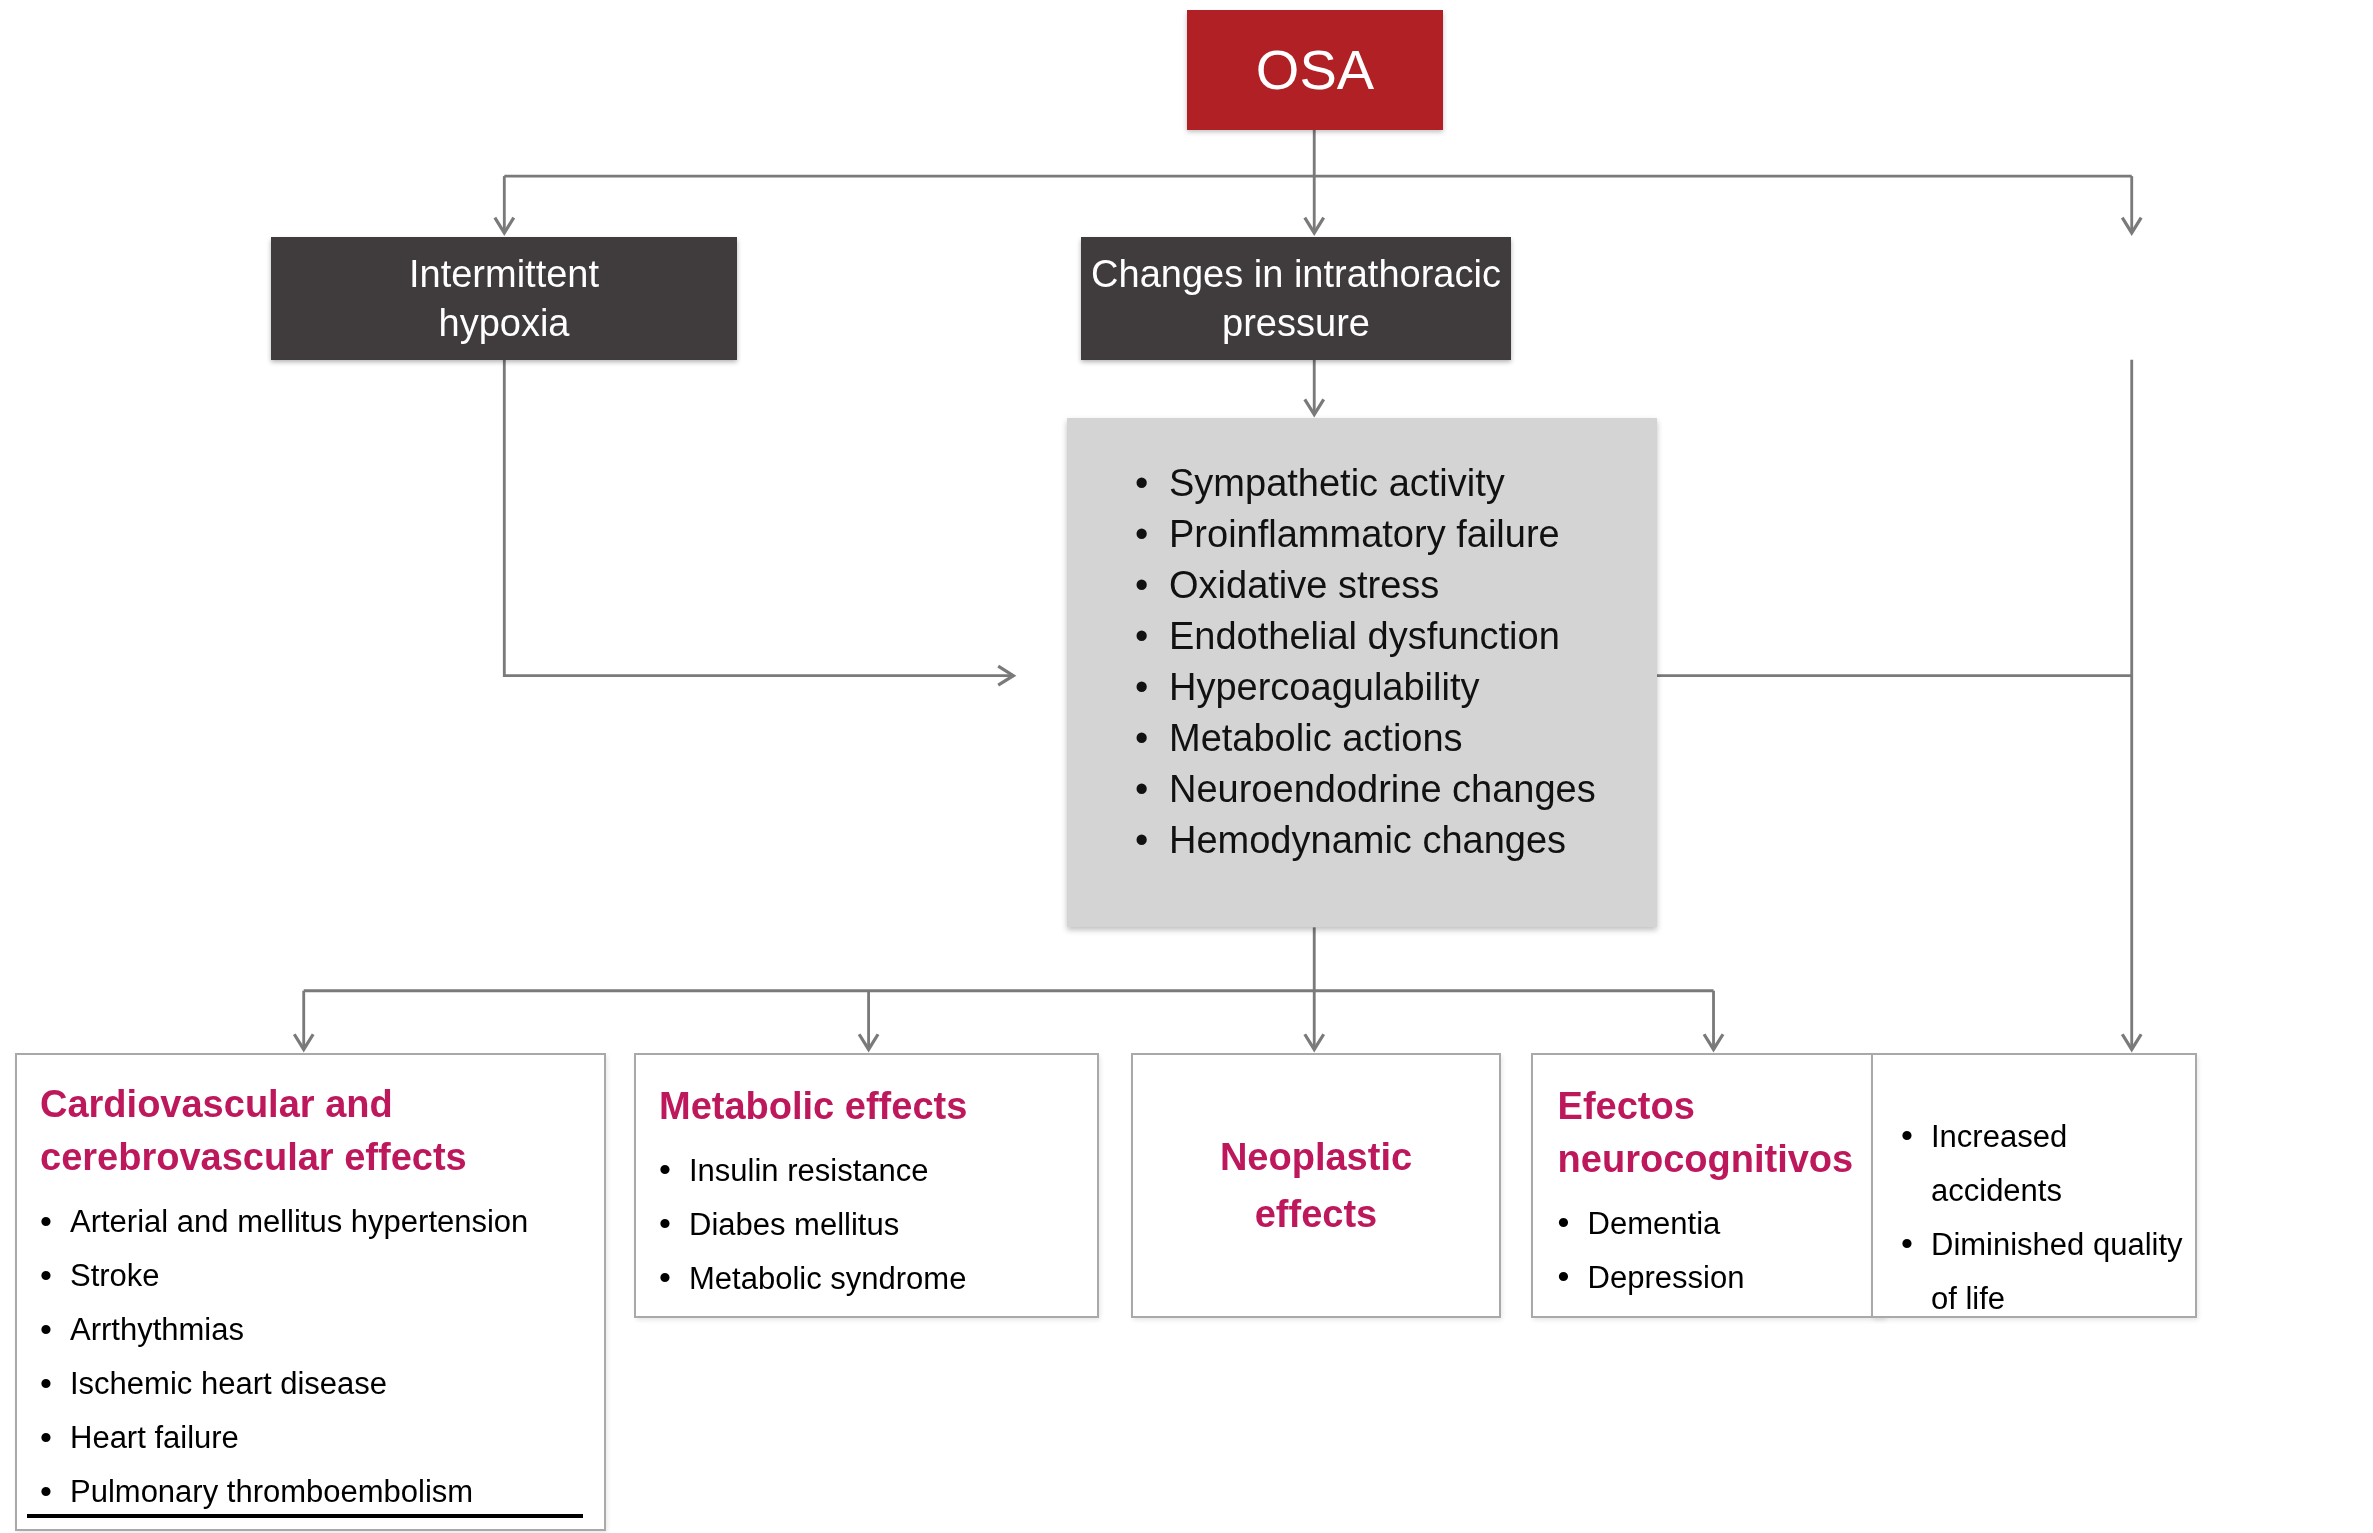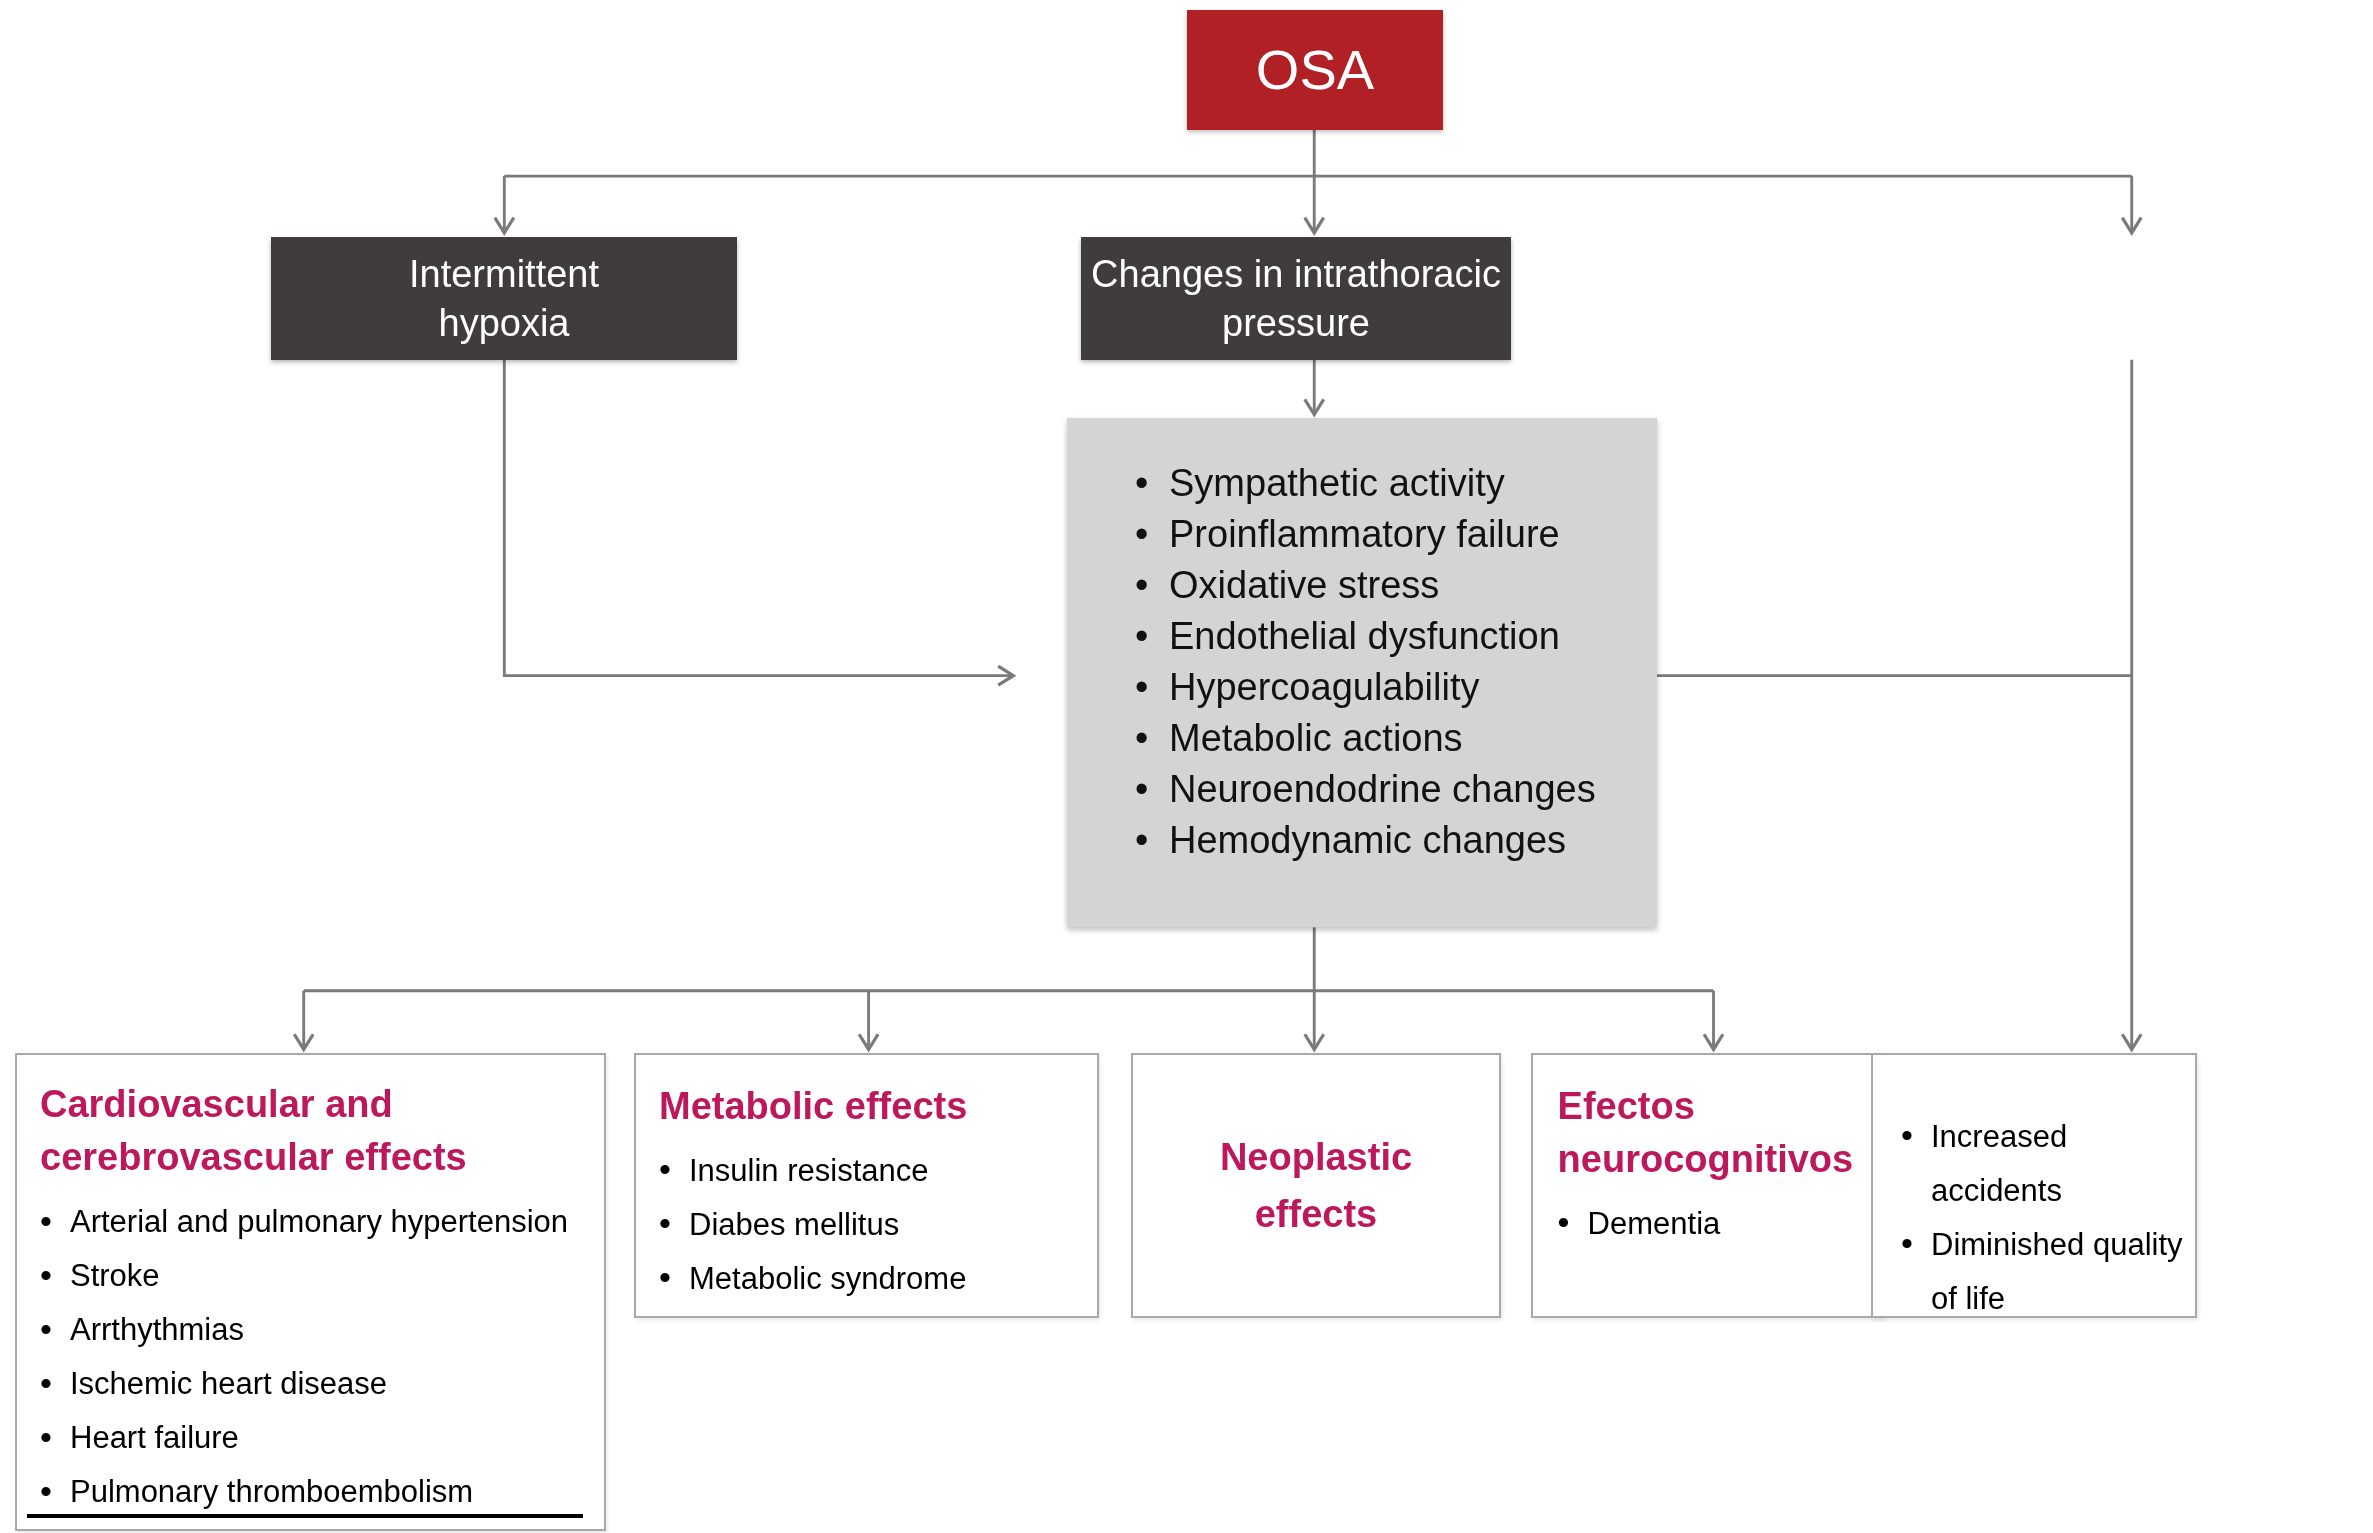--- a/index.html
+++ b/index.html
@@ -99,21 +99,21 @@
         <li>Metabolic actions</li>
         <li>Neuroendodrine changes</li>
         <li>Hemodynamic changes</li>
       </ul>
   </div>
 
   <div class="outcome outcome-1">
     <div class="outcome-title">Cardiovascular and
 cerebrovascular effects</div>
     <ul>
-        <li>Arterial and pulmonary hypertension</li>
+        <li>Arterial and mellitus hypertension</li>
         <li>Stroke</li>
         <li>Arrthythmias</li>
         <li>Ischemic heart disease</li>
         <li>Heart failure</li>
         <li>Pulmonary thromboembolism</li>
       </ul>
     <div class="bottom-divider" style="background: rgb(0, 0, 0);"></div>
   </div>
 
   <div class="outcome outcome-2">
@@ -128,20 +128,21 @@
   <div class="outcome outcome-3">
     <div class="outcome-title">Neoplastic
 effects</div>
   </div>
 
   <div class="outcome outcome-4">
     <div class="outcome-title">Efectos
 neurocognitivos</div>
     <ul>
         <li>Dementia</li>
+        <li>Depression</li>
       </ul>
   </div>
 
   <div class="outcome outcome-5">
     <ul>
         <li>Increased accidents</li>
         <li>Diminished quality
 of life</li>
       </ul>
   </div>

